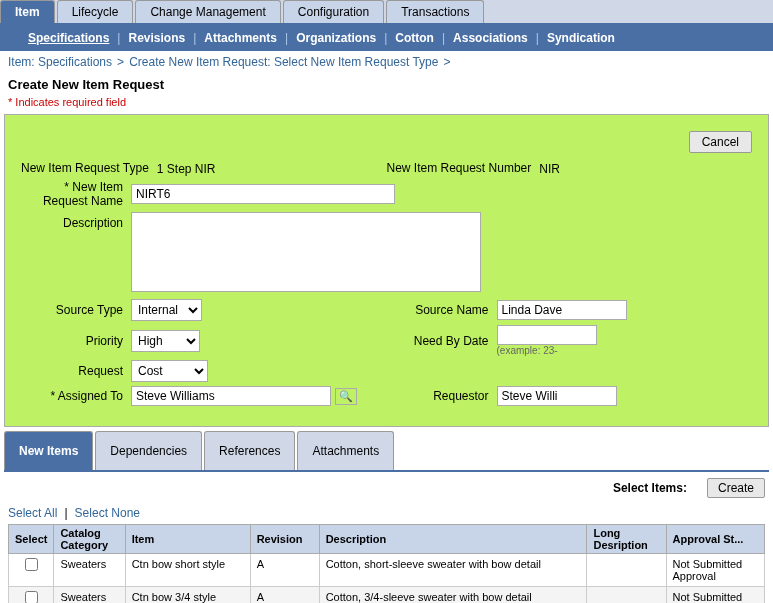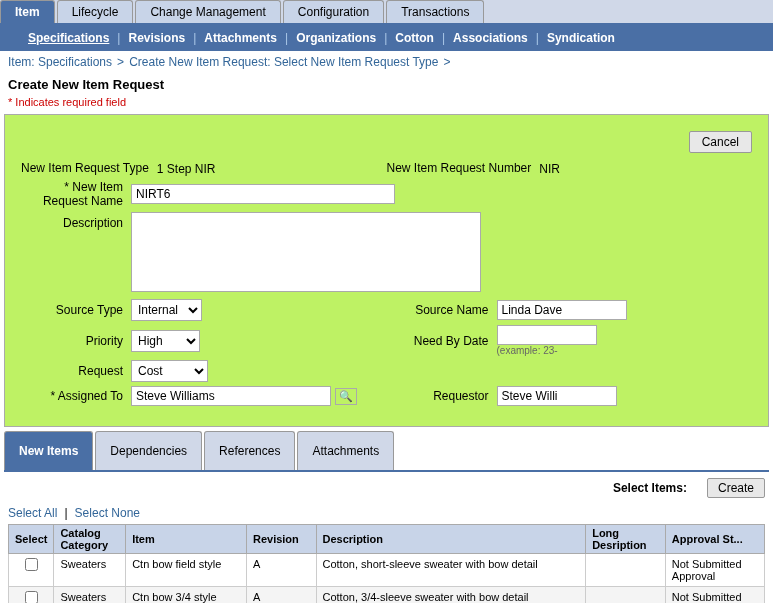--- a/index.html
+++ b/index.html
@@ -331,21 +331,21 @@
         <th>Long<br>Desription</th>
         <th>Approval St...</th>
       </tr>
     </thead>
     <tbody>
       <tr>
         <td class="checkbox-cell">
           <input type="checkbox" style="">
         </td>
         <td>Sweaters</td>
-        <td>Ctn bow field style</td>
+        <td>Ctn bow short style</td>
         <td>A</td>
         <td>Cotton, short-sleeve sweater with bow detail</td>
         <td></td>
         <td>Not Submitted<br>Approval</td>
       </tr>
       <tr>
         <td class="checkbox-cell">
           <input type="checkbox" style="">
         </td>
         <td>Sweaters</td>

